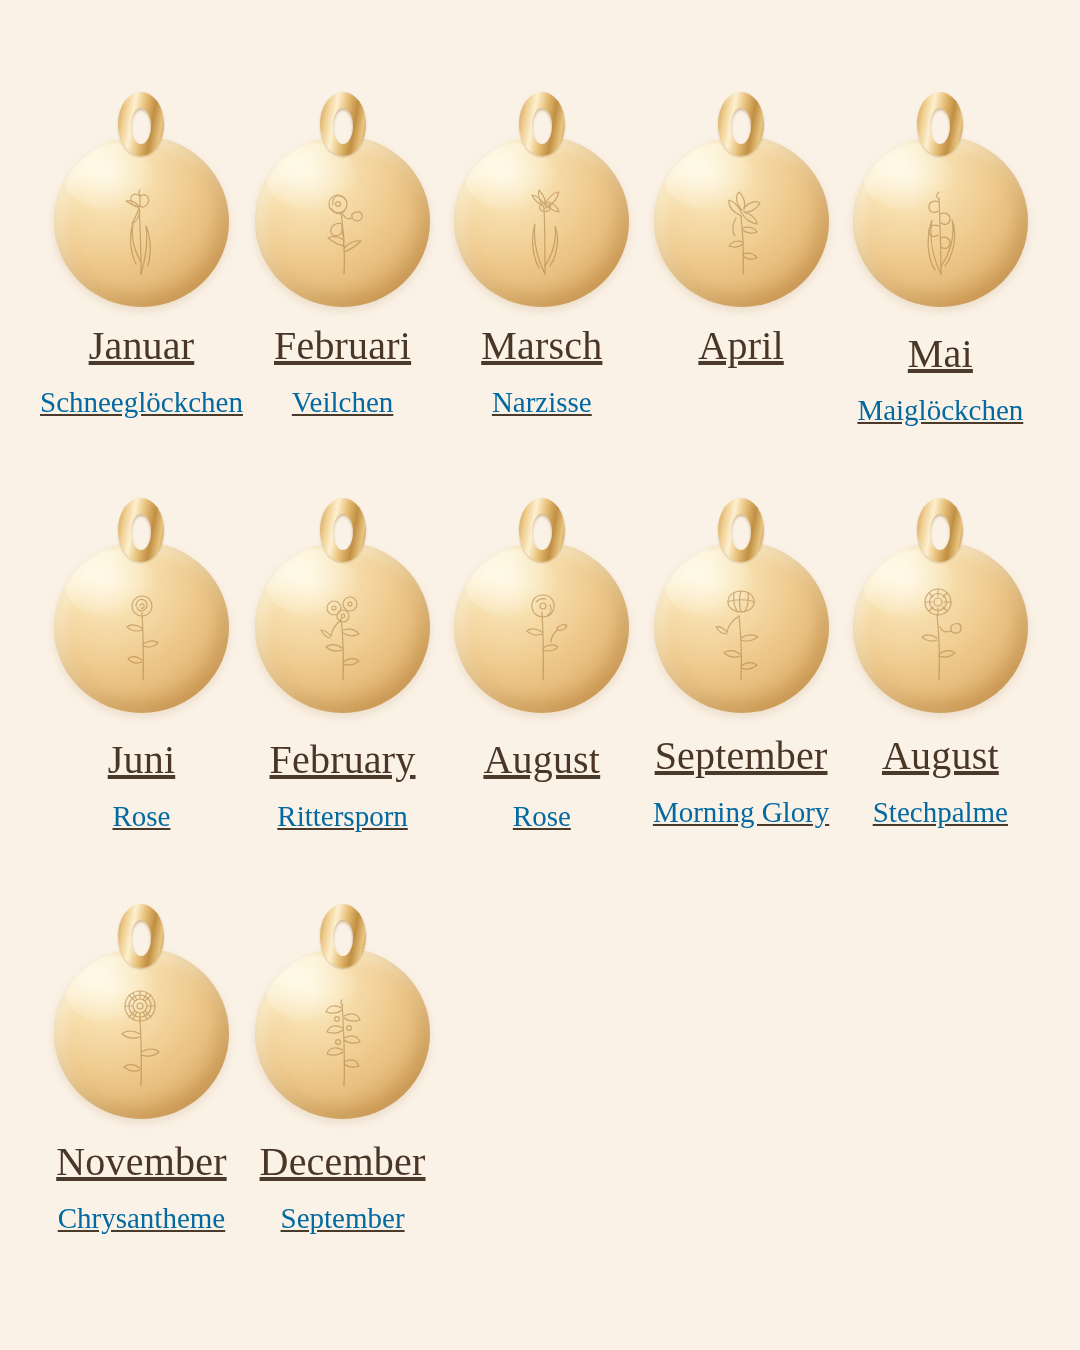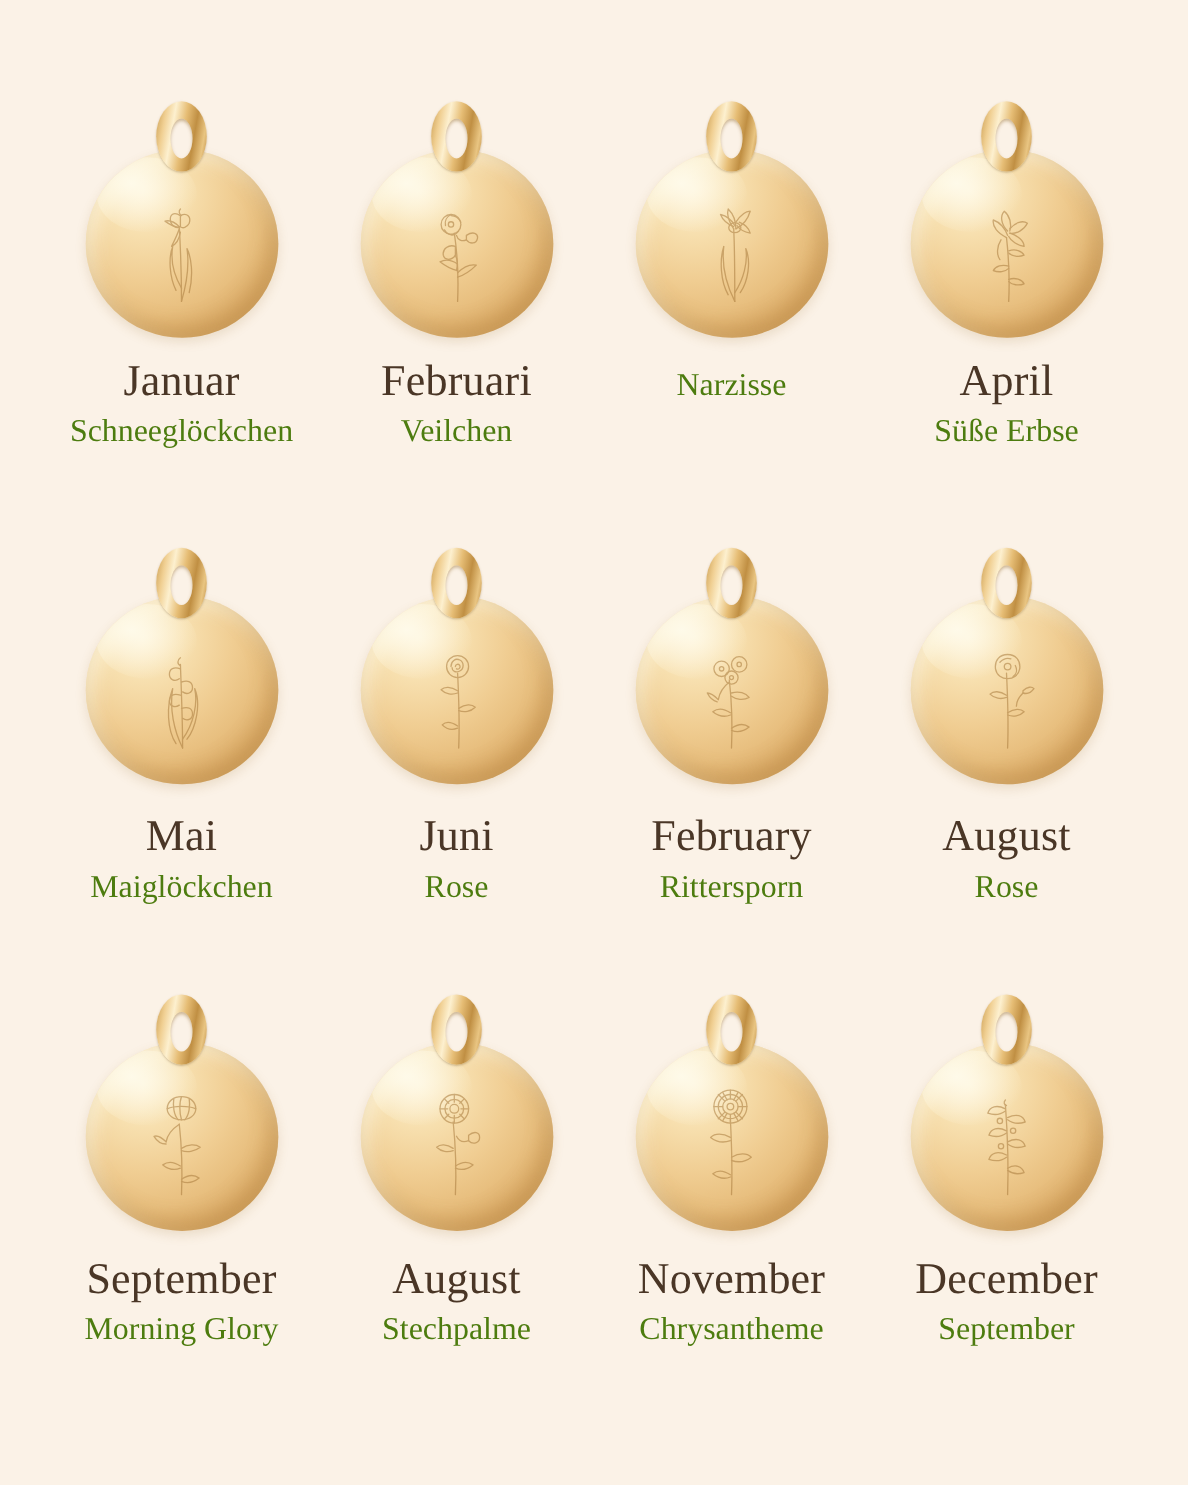--- a/index.html
+++ b/index.html
@@ -17,26 +17,27 @@
   .board {
     position: relative;
     width: 1080px;
     height: 1350px;
     background: #fbf2e7;
     box-sizing: border-box;
     padding: 92px 40px 40px 40px;
   }
   .grid {
     display: grid;
-    grid-template-columns: repeat(4, 1fr);
+    grid-template-columns: repeat(5, 1fr);
     grid-template-rows: repeat(3, 1fr);
     row-gap: 0px;
     column-gap: 0px;
     width: 100%;
     height: 100%;
+    text-decoration: underline;
   }
   .cell {
     position: relative;
     display: flex;
     flex-direction: column;
     align-items: center;
     justify-content: flex-start;
   }
   .pendant {
     position: relative;
@@ -129,22 +130,22 @@
   .month {
     font-size: 40px;
     line-height: 1.05;
     color: #4a3626;
     letter-spacing: 0.2px;
     white-space: nowrap;
   }
   .flower {
     font-size: 29px;
     line-height: 1.2;
-    color: #4d7c0f;
-    margin-top: 8px;
+    color: #0369a1;
+    margin-top: 18px;
     white-space: nowrap;
   }
   
   .row2 .labels { margin-top: 26px; }
   .row3 .labels { margin-top: 22px; }
 </style>
 </head>
 <body>
 
 <div class="board">
@@ -227,20 +228,21 @@
               <path d="M57 44 C52 42 47 38 45 33 C50 34 55 38 58 43"></path>
               <path d="M62 40 C67 42 71 46 72 50 C67 49 62 46 60 43"></path>
               <ellipse cx="58" cy="45" rx="5.5" ry="4.5"></ellipse>
               <path d="M58 112 C50 96 46 78 48 62 C44 74 45 94 52 106"></path>
               <path d="M58 104 C66 92 70 76 68 64 C73 76 70 94 63 104"></path>
             </svg>
           </div>
         </div>
       </div>
       <div class="labels">
+        <div class="month">Marsch</div>
         <div class="flower">Narzisse</div>
       </div>
     </div>
 
     <div class="cell row1">
       <div class="pendant">
         <div class="bail">
           <div class="bail-outer"></div>
             <div class="bail-inner"></div>
         </div>
@@ -256,21 +258,20 @@
               <path d="M50 56 C46 62 46 70 49 74"></path>
               <path d="M57 66 C63 64 69 66 71 70 C66 72 60 71 57 68"></path>
               <path d="M57 80 C51 78 45 80 43 84 C48 86 54 85 57 82"></path>
               <path d="M57 92 C63 90 69 92 71 96 C66 98 60 97 57 94"></path>
             </svg>
           </div>
         </div>
       </div>
       <div class="labels">
         <div class="month">April</div>
-        <div class="flower">Süße Erbse</div>
       </div>
     </div>
 
     <div class="cell row2">
       <div class="pendant">
         <div class="bail">
           <div class="bail-outer"></div>
             <div class="bail-inner"></div>
         </div>
         <div class="disc-wrap">

